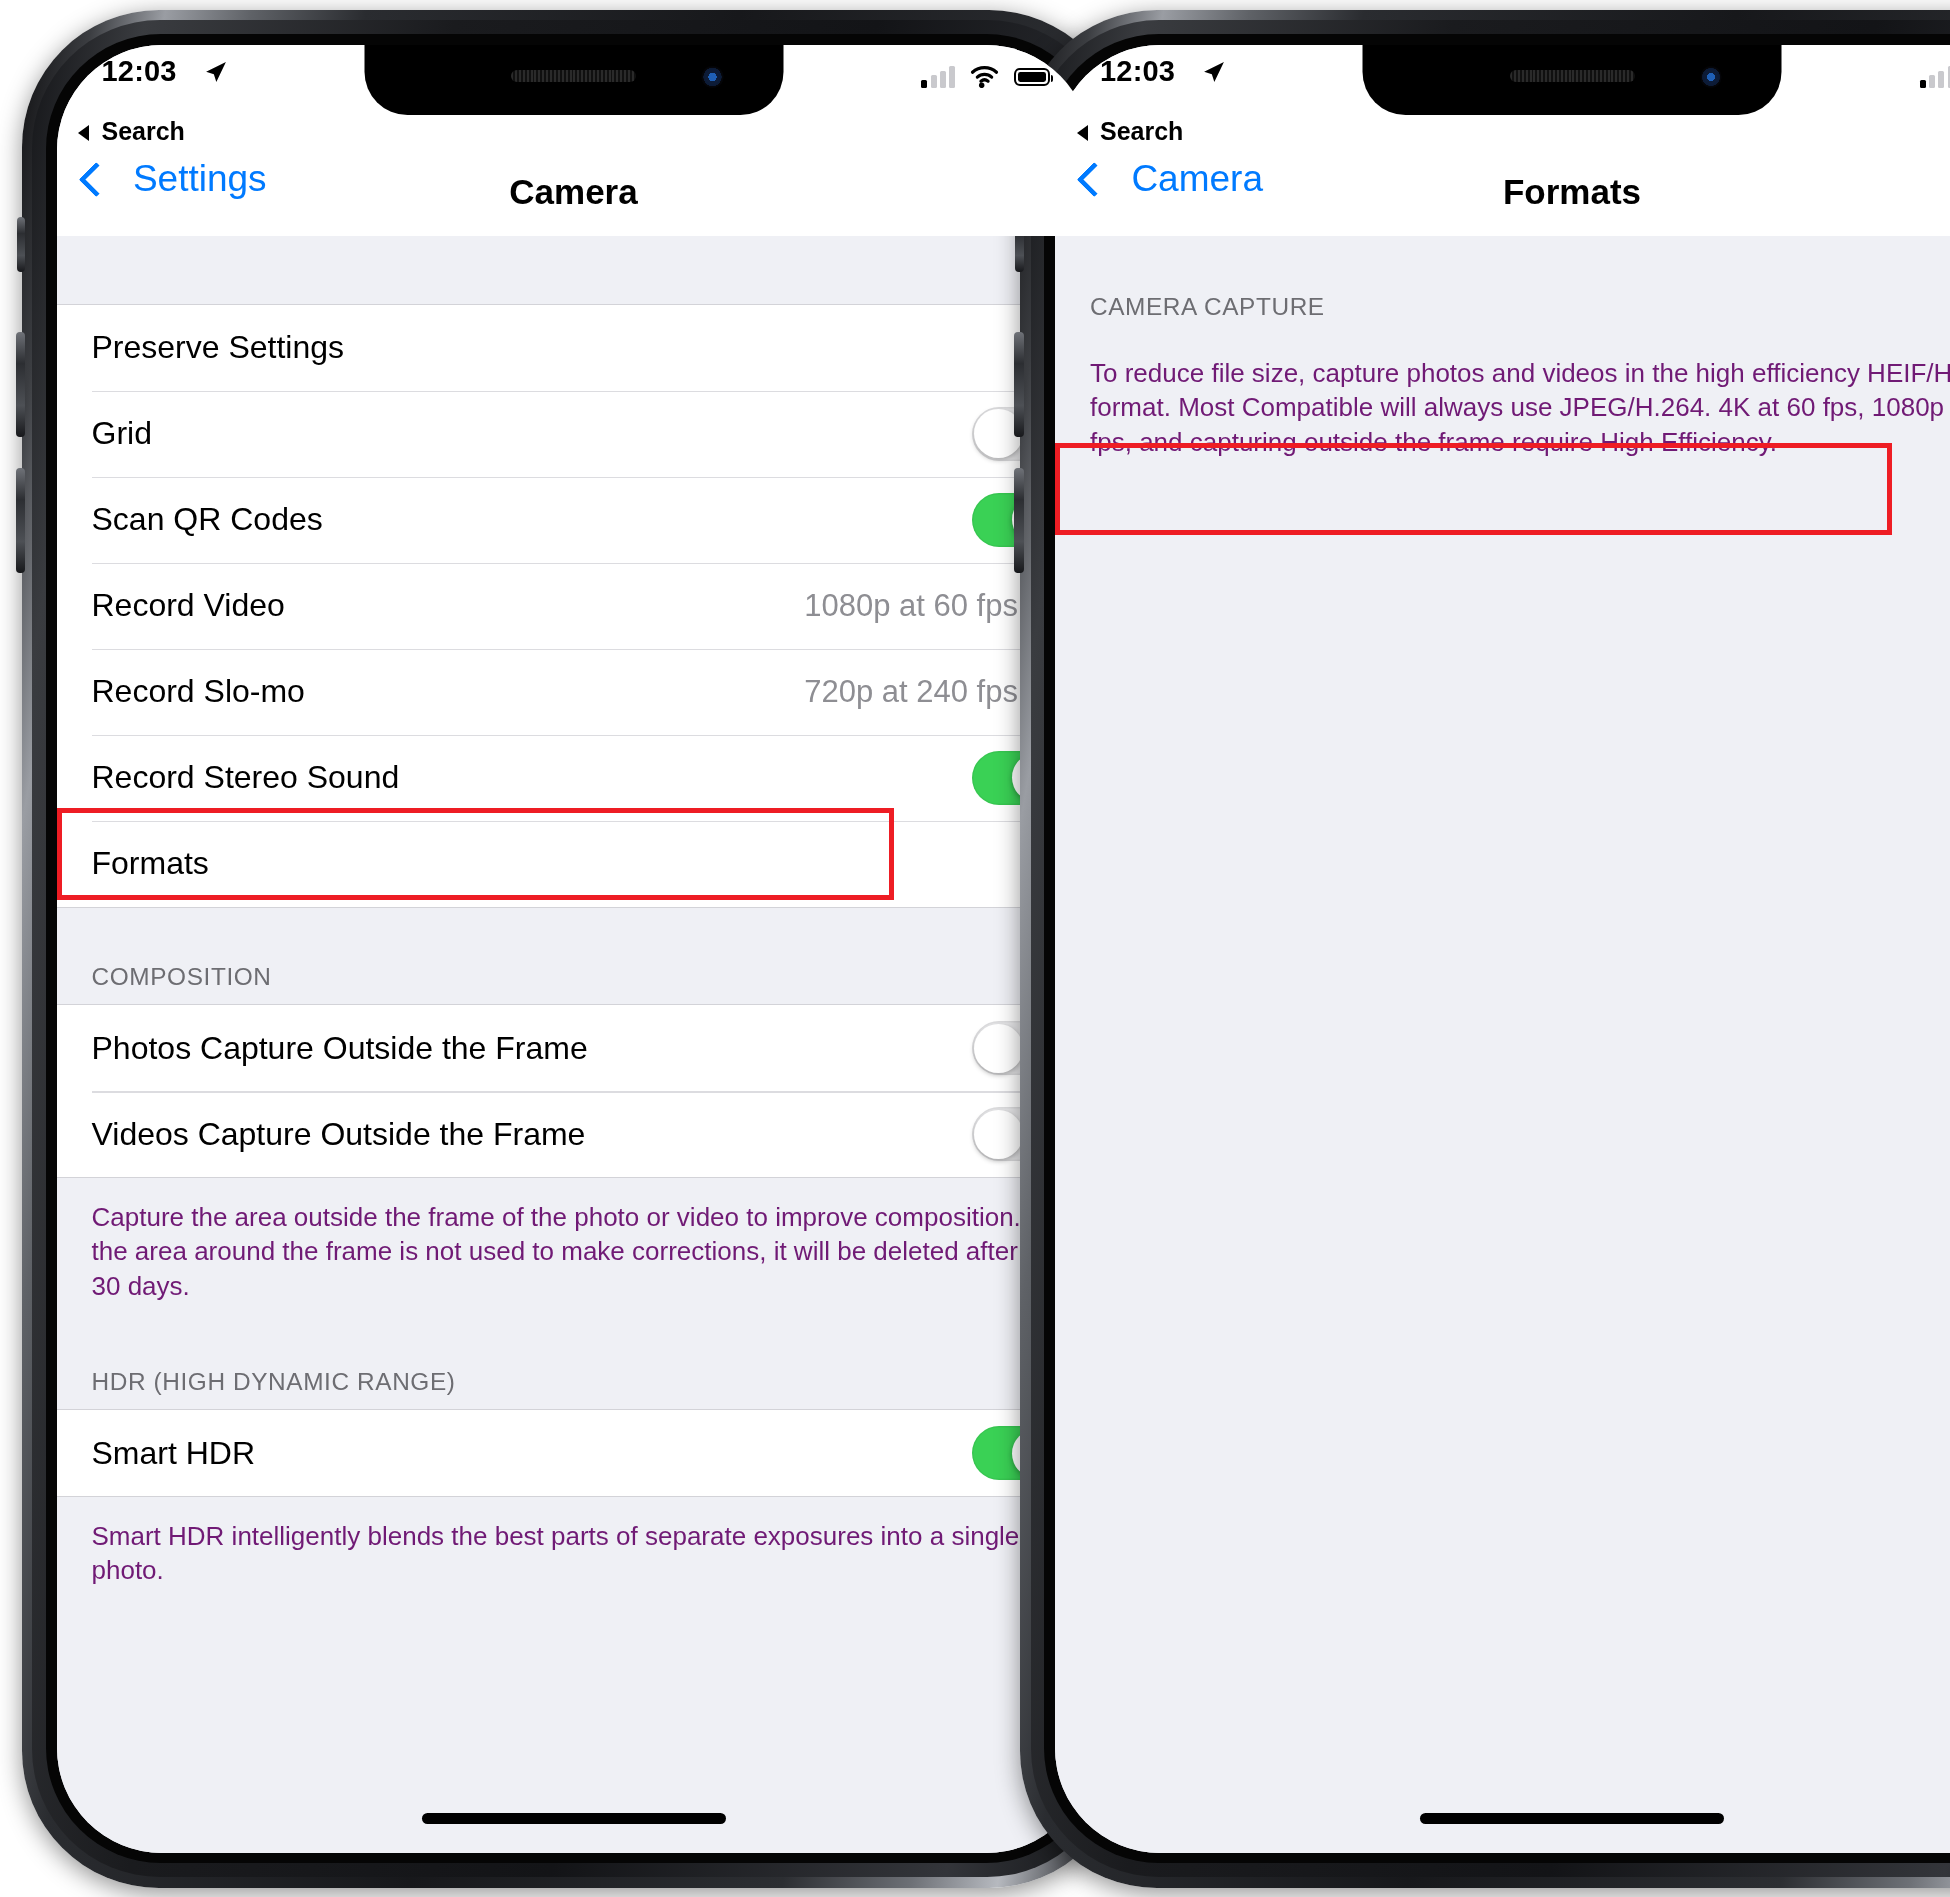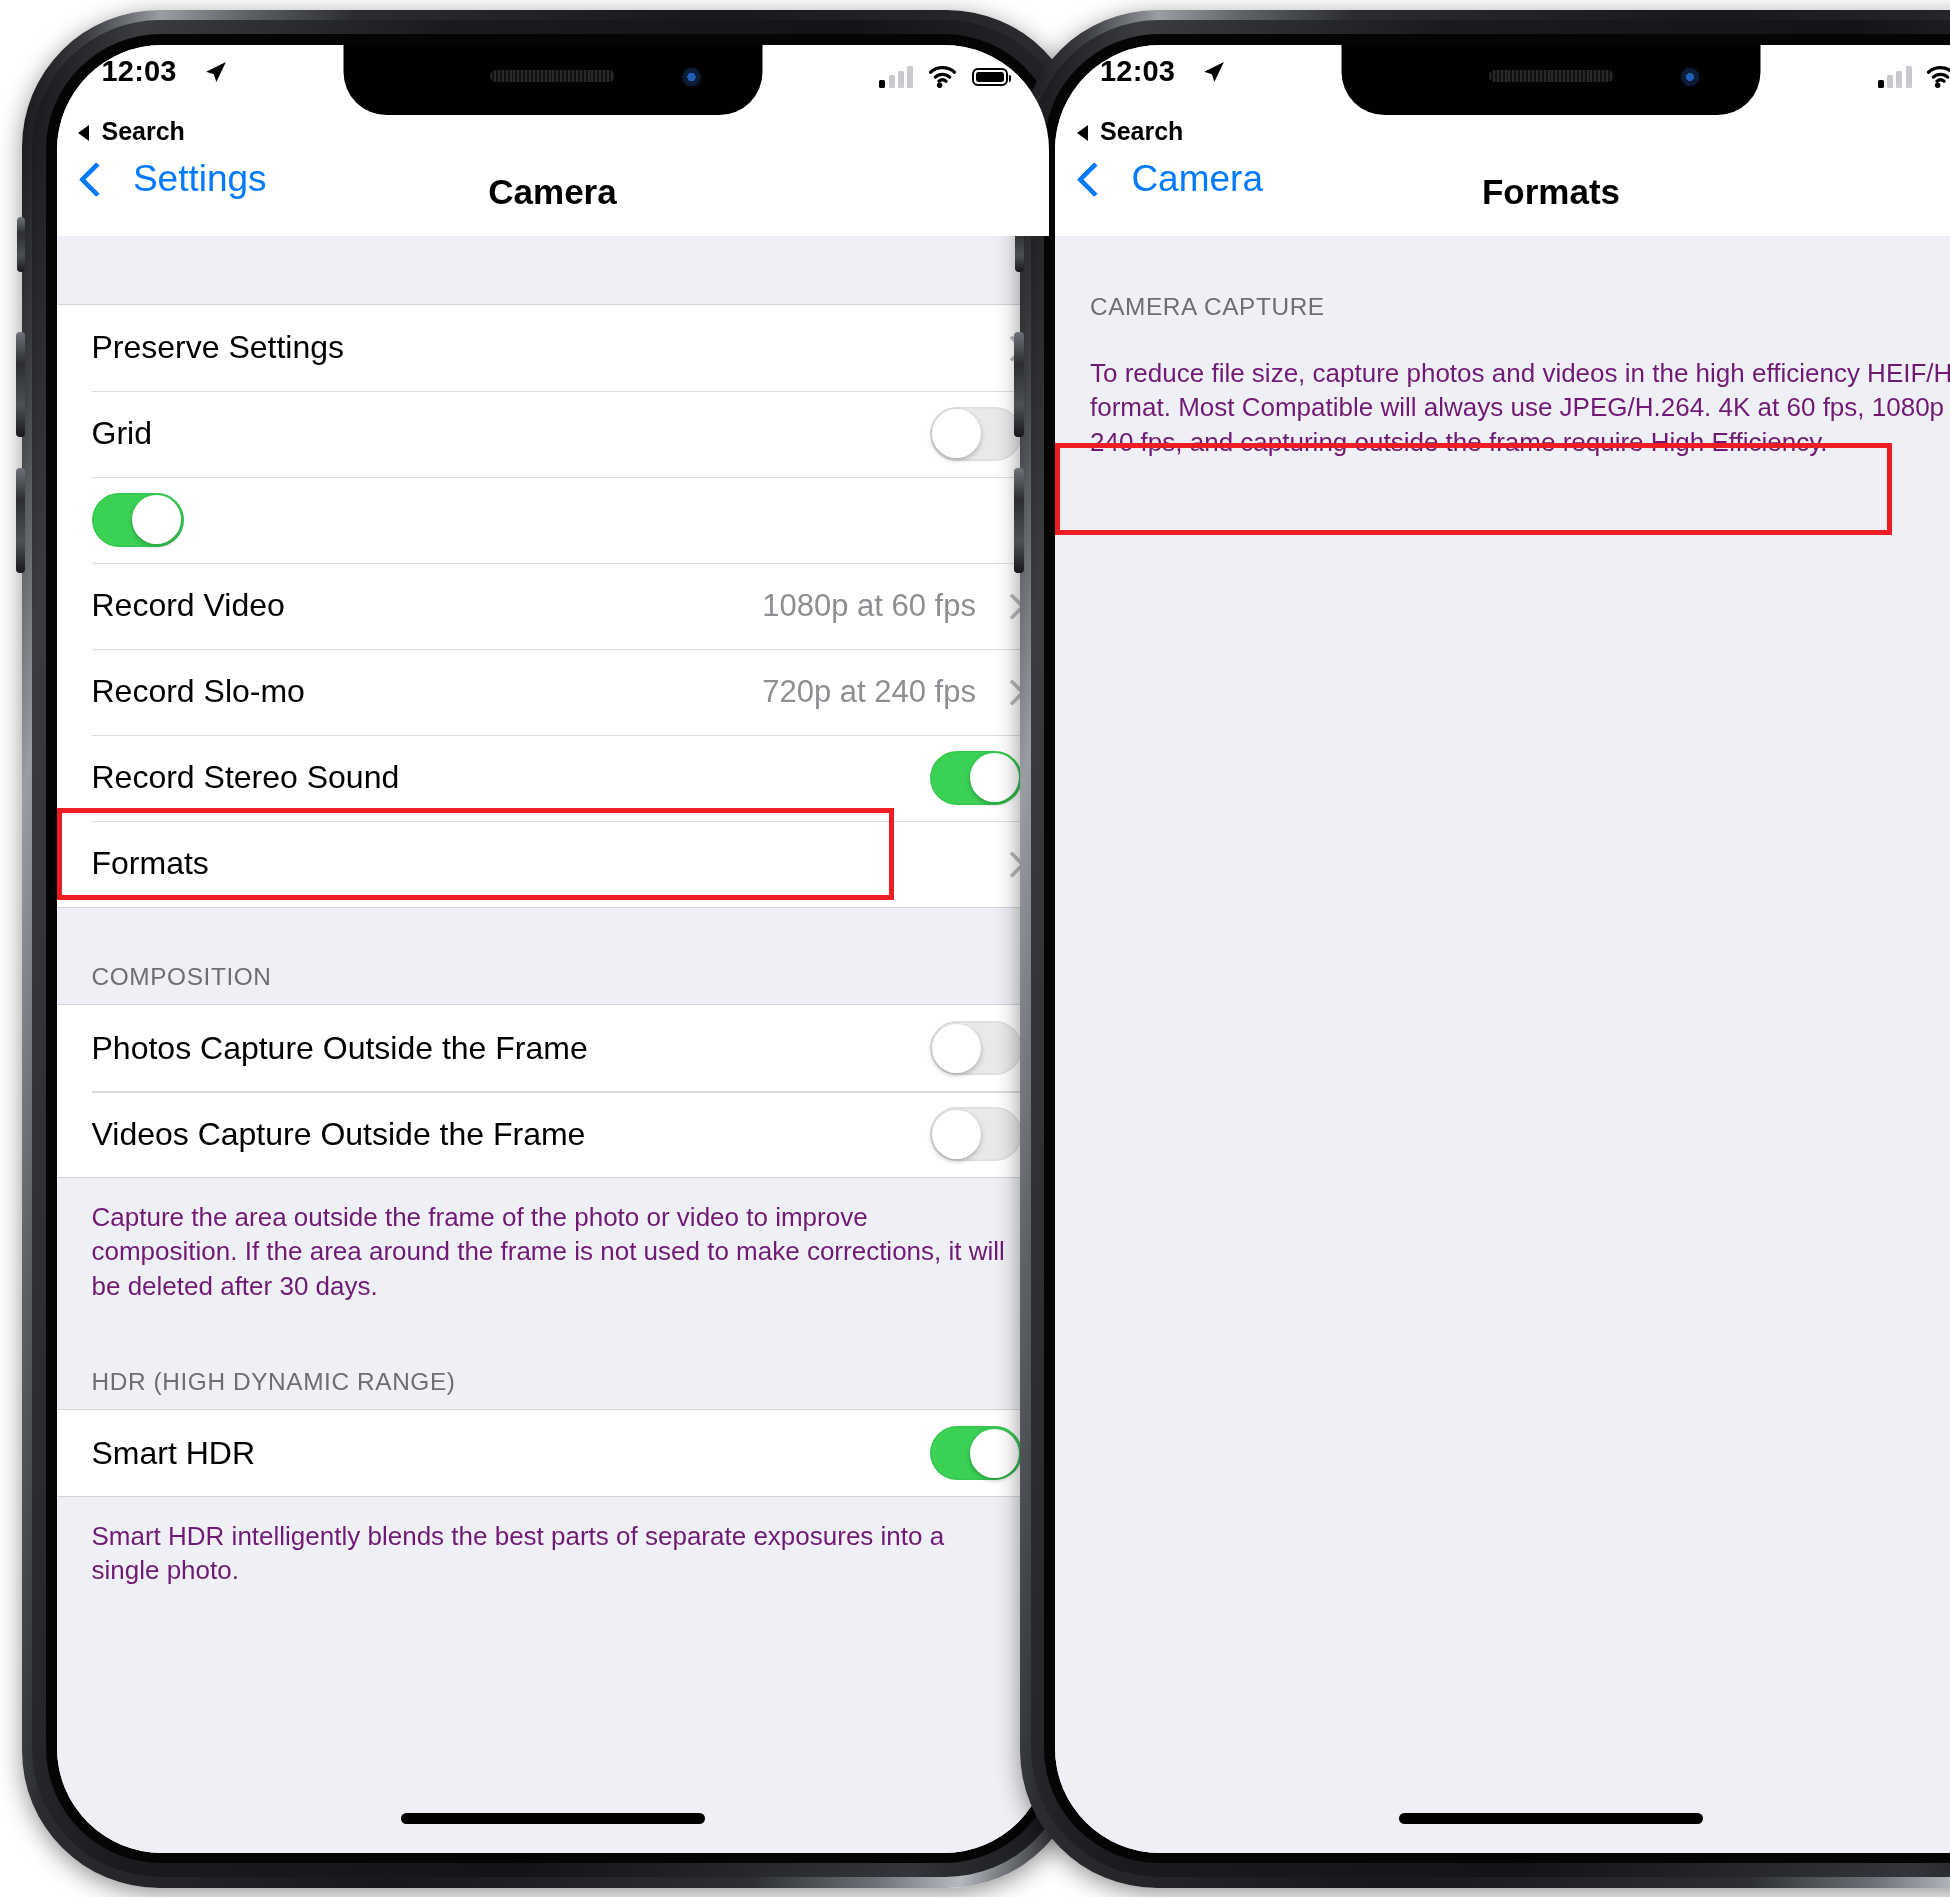--- a/index.html
+++ b/index.html
@@ -1,21 +1,21 @@
 <!DOCTYPE html>
 <html><head>
 <meta charset="utf-8">
 <style>
   html,body{margin:0;padding:0;background:#ffffff;}
   body{width:1950px;height:1898px;font-family:"Liberation Sans",sans-serif;-webkit-font-smoothing:antialiased;}
 
   .stage{position:relative;width:1950px;height:1898px;overflow:hidden;}
 
   
-  .phone{position:absolute;top:9.8px;width:1062px;height:1878px;}
+  .phone{position:absolute;top:9.8px;width:1062px;height:1878px;padding-left:42px;}
   .phone.left{left:21.5px;}
   .phone.right{left:1020px;}
 
   .frame-outer{
     position:absolute;inset:0;border-radius:137px;
     background:linear-gradient(100deg,#0c0c0e 0%,#3b3d41 5%,#9a9da3 10%,#5f6267 16%,#2a2c30 24%,#17181b 50%,#2c2e32 76%,#6d7076 85%,#b6b9bf 91%,#4a4c51 96%,#0b0b0d 100%);
     box-shadow:0 5.9px 25px rgba(0,0,0,.42);
   }
   .frame-mid{
     position:absolute;left:10.7px;top:10.7px;right:10.7px;bottom:10.7px;border-radius:128px;
@@ -171,20 +171,21 @@
             <span class="title">Preserve Settings</span>
             <span class="chev-r"></span>
           </div>
           <div class="row">
             <span class="title">Grid</span>
             <span class="toggle off">
                 <span class="knob"></span>
               </span>
           </div>
           <div class="row">
+            <span class="title">Scan QR Codes</span>
             <span class="toggle on">
                 <span class="knob"></span>
               </span>
           </div>
           <div class="row">
             <span class="title">Record Video</span>
             <span class="value">1080p at 60 fps</span>
             <span class="chev-r"></span>
           </div>
           <div class="row">

